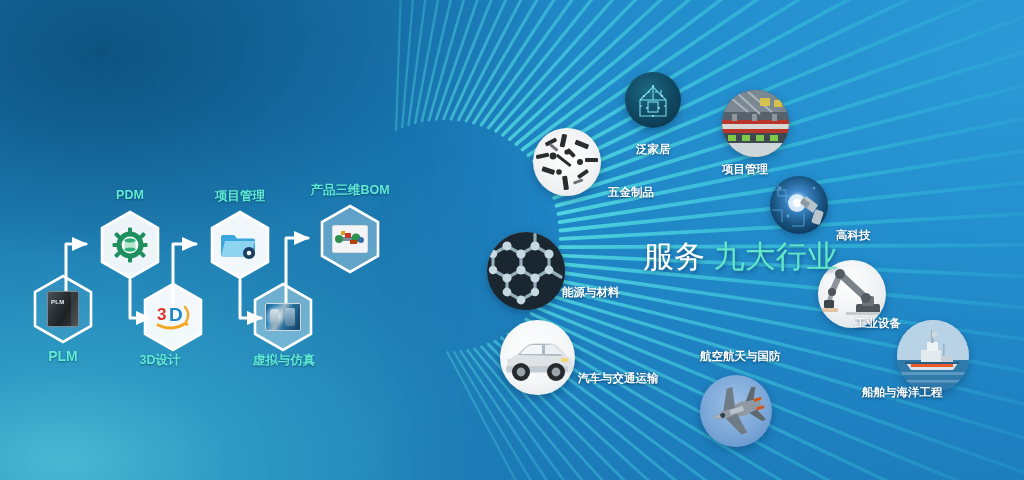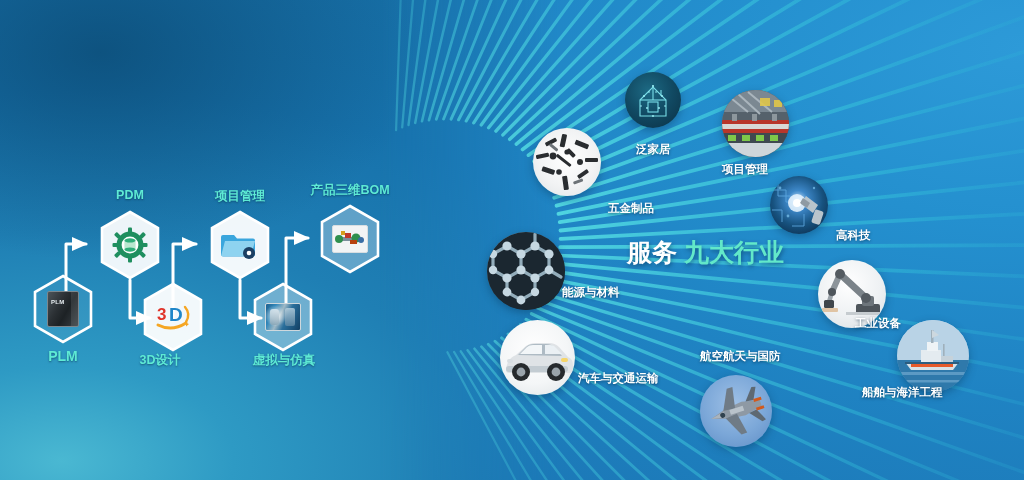--- a/index.html
+++ b/index.html
@@ -89,22 +89,22 @@
     position:absolute;border-radius:50%;overflow:hidden;
     box-shadow:0 3px 9px rgba(4,40,70,.35);
   }
   .clabel{
     position:absolute;color:#ffffff;font-size:11.5px;font-weight:bold;
     white-space:nowrap;text-shadow:0 1px 3px rgba(0,35,60,.65);
   }
 
   
   .subhead{
-    position:absolute;left:627px;top:236px;
-    font-size:25px;font-weight:bold;white-space:nowrap;
+    position:absolute;left:643px;top:236px;
+    font-size:31px;font-weight:normal;white-space:nowrap;
     text-shadow:1px 2px 4px rgba(0,40,70,.5);
   }
   .subhead .w{color:#ffffff;}
   .subhead .c{color:#62e8c9;}
 </style>
 </head>
 <body>
 
 <div id="stage">
 
@@ -351,21 +351,21 @@
         <circle cx="26" cy="44" r="2.8"></circle>
         <rect x="22" y="31" width="18" height="3" rx="1" transform="rotate(38 31 32)"></rect>
         <rect x="36" y="20" width="4" height="10" rx="1" transform="rotate(-44 38 25)"></rect>
       </g>
       <g fill="#6c7277">
         <rect x="16" y="18" width="10" height="3" rx="1" transform="rotate(40 21 19)"></rect>
         <rect x="40" y="52" width="10" height="3" rx="1" transform="rotate(-20 45 53)"></rect>
       </g>
     </svg>
   </div>
-  <div class="clabel" style="left:608px;top:185px;margin-top:16px;">五金制品</div>
+  <div class="clabel" style="left:608px;top:185px;">五金制品</div>
 
   <div class="circle" style="left:722px;top:90px;width:67px;height:67px;
        background:linear-gradient(150deg,#8d9aa3 0%,#5e6b74 35%,#3e4a53 70%,#263038 100%);">
     <svg width="67" height="67" viewBox="0 0 67 67">
       <rect x="0" y="0" width="67" height="67" fill="#55616b"></rect>
       <rect x="0" y="0" width="67" height="22" fill="#7b8892"></rect>
       <g stroke="#aab5bd" stroke-width="2" fill="none">
         <path d="M4,4 L26,22"></path>
           <path d="M14,2 L38,24"></path>
           <path d="M26,2 L50,22"></path>

